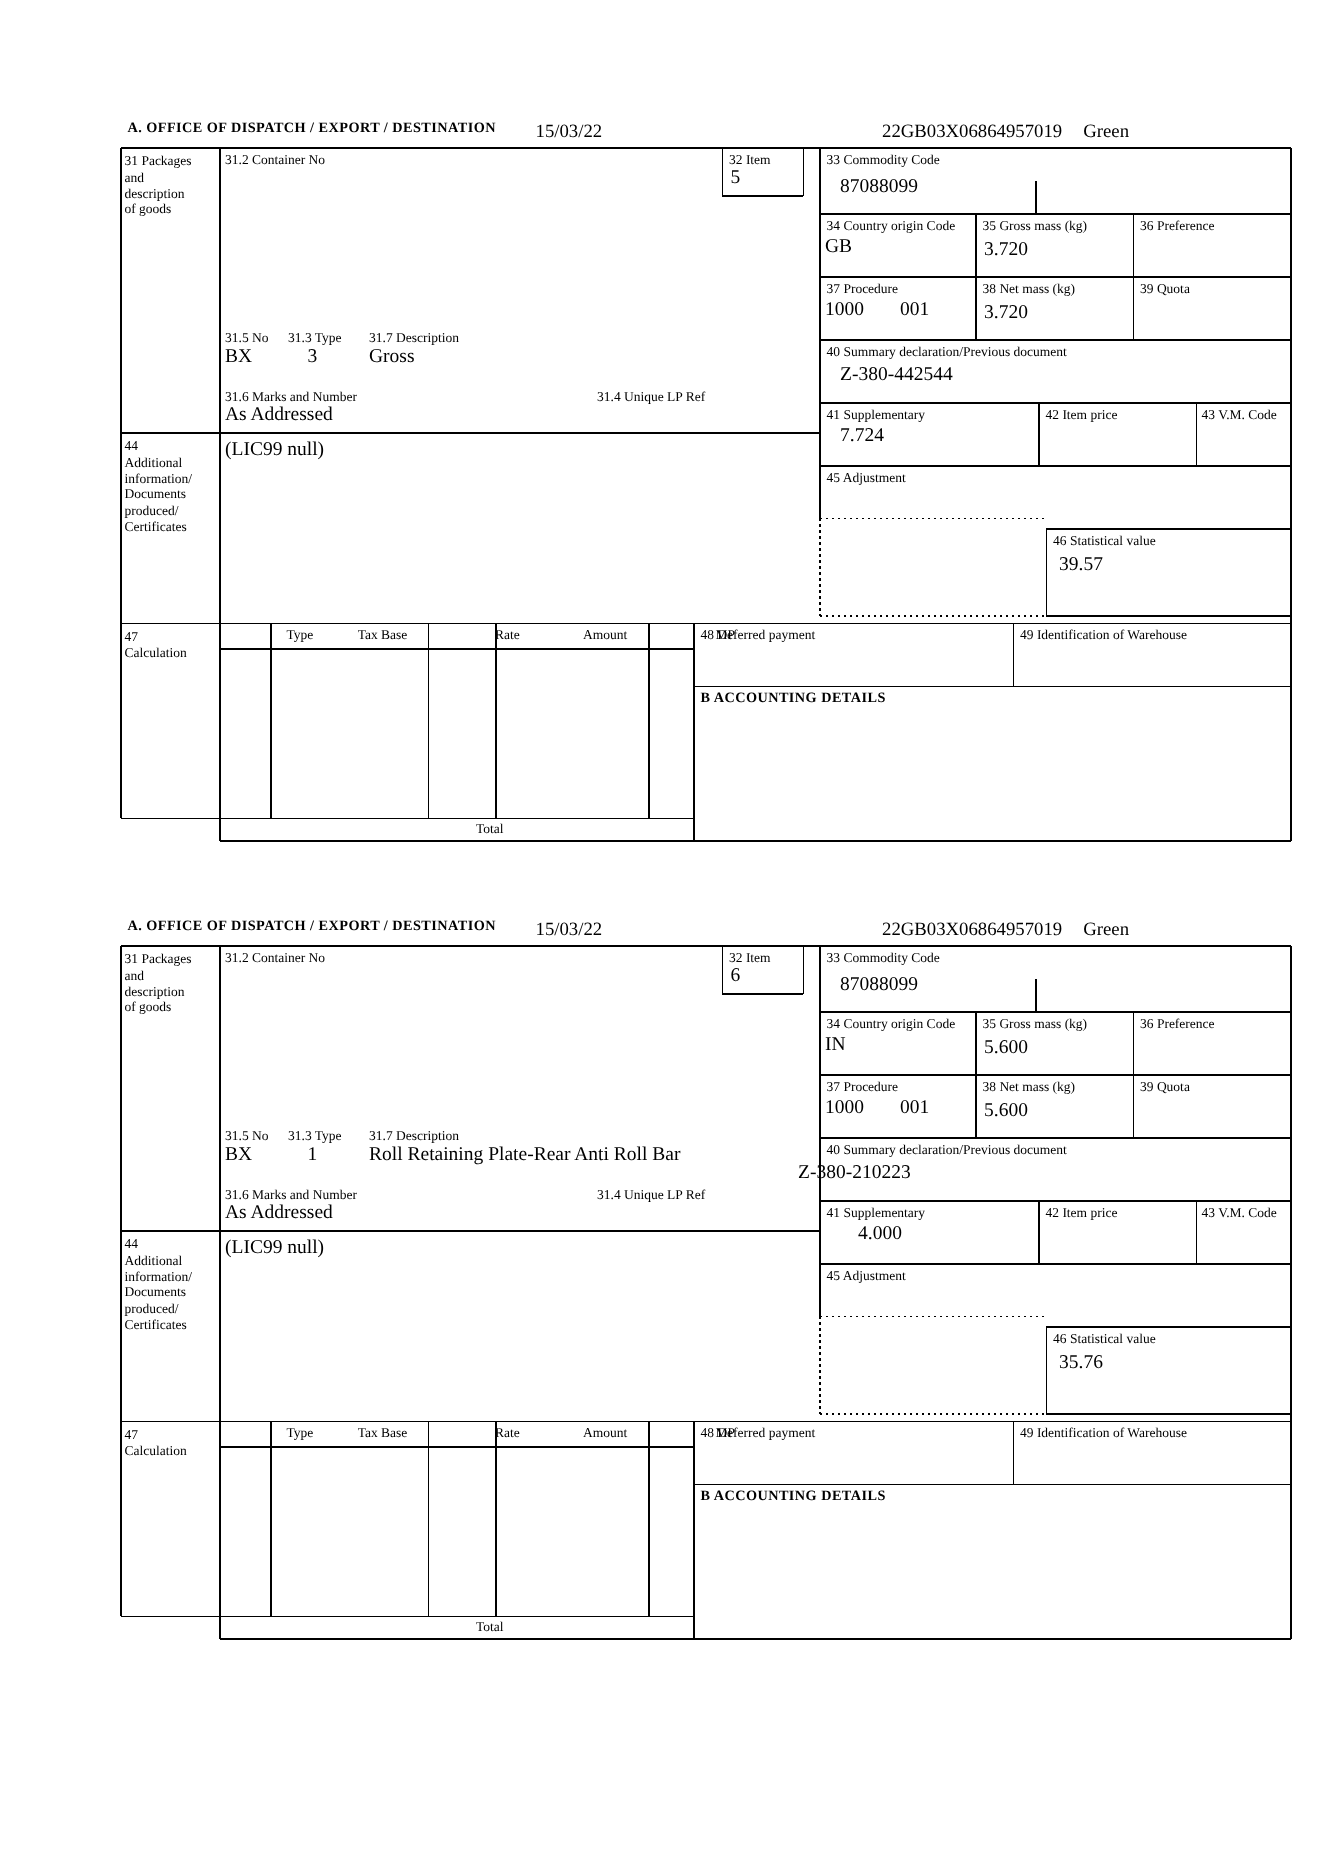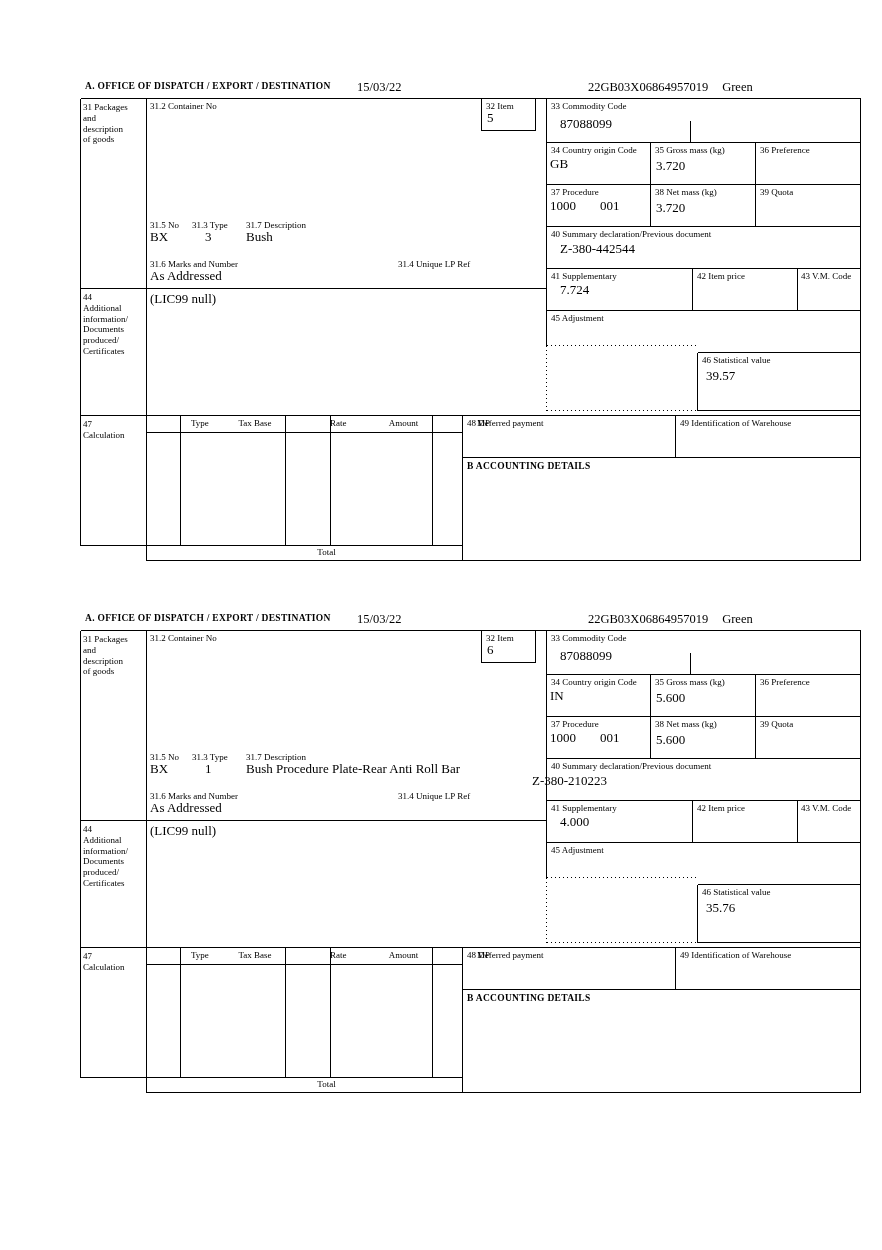--- a/index.html
+++ b/index.html
@@ -46,21 +46,21 @@
 Certificates</div>
     <div class="lbl" style="left:83px;top:339px;width:60px">47
 Calculation</div>
 
     <div class="lbl" style="left:150px;top:21px">31.2 Container No</div>
     <div class="lbl" style="left:150px;top:140px">31.5 No</div>
     <div class="lbl" style="left:192px;top:140px">31.3 Type</div>
     <div class="lbl" style="left:246px;top:140px">31.7 Description</div>
     <div class="val" style="left:150px;top:150px">BX</div>
     <div class="val" style="left:205px;top:150px">3</div>
-    <div class="val" style="left:246px;top:150px">Bush</div>
+    <div class="val" style="left:246px;top:150px">Gross</div>
     <div class="lbl" style="left:150px;top:179px">31.6 Marks and Number</div>
     <div class="lbl" style="left:398px;top:179px">31.4 Unique LP Ref</div>
     <div class="val" style="left:150px;top:189px">As Addressed</div>
     <div class="val" style="left:150px;top:212px">(LIC99 null)</div>
 
     <div class="lbl" style="left:486px;top:21px">32 Item</div>
     <div class="val" style="left:487px;top:31px">5</div>
 
     <div class="lbl" style="left:551px;top:21px">33 Commodity Code</div>
     <div class="val" style="left:560px;top:37px">87088099</div>
@@ -129,21 +129,21 @@
 Certificates</div>
     <div class="lbl" style="left:83px;top:339px;width:60px">47
 Calculation</div>
 
     <div class="lbl" style="left:150px;top:21px">31.2 Container No</div>
     <div class="lbl" style="left:150px;top:140px">31.5 No</div>
     <div class="lbl" style="left:192px;top:140px">31.3 Type</div>
     <div class="lbl" style="left:246px;top:140px">31.7 Description</div>
     <div class="val" style="left:150px;top:150px">BX</div>
     <div class="val" style="left:205px;top:150px">1</div>
-    <div class="val" style="left:246px;top:150px">Bush Procedure Plate-Rear Anti Roll Bar</div>
+    <div class="val" style="left:246px;top:150px">Roll Retaining Plate-Rear Anti Roll Bar</div>
     <div class="lbl" style="left:150px;top:179px">31.6 Marks and Number</div>
     <div class="lbl" style="left:398px;top:179px">31.4 Unique LP Ref</div>
     <div class="val" style="left:150px;top:189px">As Addressed</div>
     <div class="val" style="left:150px;top:212px">(LIC99 null)</div>
 
     <div class="lbl" style="left:486px;top:21px">32 Item</div>
     <div class="val" style="left:487px;top:31px">6</div>
 
     <div class="lbl" style="left:551px;top:21px">33 Commodity Code</div>
     <div class="val" style="left:560px;top:37px">87088099</div>
@@ -158,21 +158,21 @@
     <div class="val" style="left:550px;top:119px">1000</div>
     <div class="val" style="left:600px;top:119px">001</div>
     <div class="lbl" style="left:655px;top:107px">38 Net mass (kg)</div>
     <div class="val" style="left:656px;top:121px">5.600</div>
     <div class="lbl" style="left:760px;top:107px">39 Quota</div>
 
     <div class="lbl" style="left:551px;top:149px">40 Summary declaration/Previous document</div>
     <div class="val" style="left:532px;top:162px">Z-380-210223</div>
 
     <div class="lbl" style="left:551px;top:191px">41 Supplementary</div>
-    <div class="val" style="left:560px;top:203px">4.000</div>
+    <div class="val" style="left:572px;top:203px">4.000</div>
     <div class="lbl" style="left:697px;top:191px">42 Item price</div>
     <div class="lbl" style="left:801px;top:191px">43 V.M. Code</div>
 
     <div class="lbl" style="left:551px;top:233px">45 Adjustment</div>
 
     <div class="lbl" style="left:702px;top:275px">46 Statistical value</div>
     <div class="val" style="left:706px;top:289px">35.76</div>
 
     <div class="lbl c" style="left:146px;top:338px;width:34px">Type</div>
     <div class="lbl c" style="left:180px;top:338px;width:105px">Tax Base</div>

